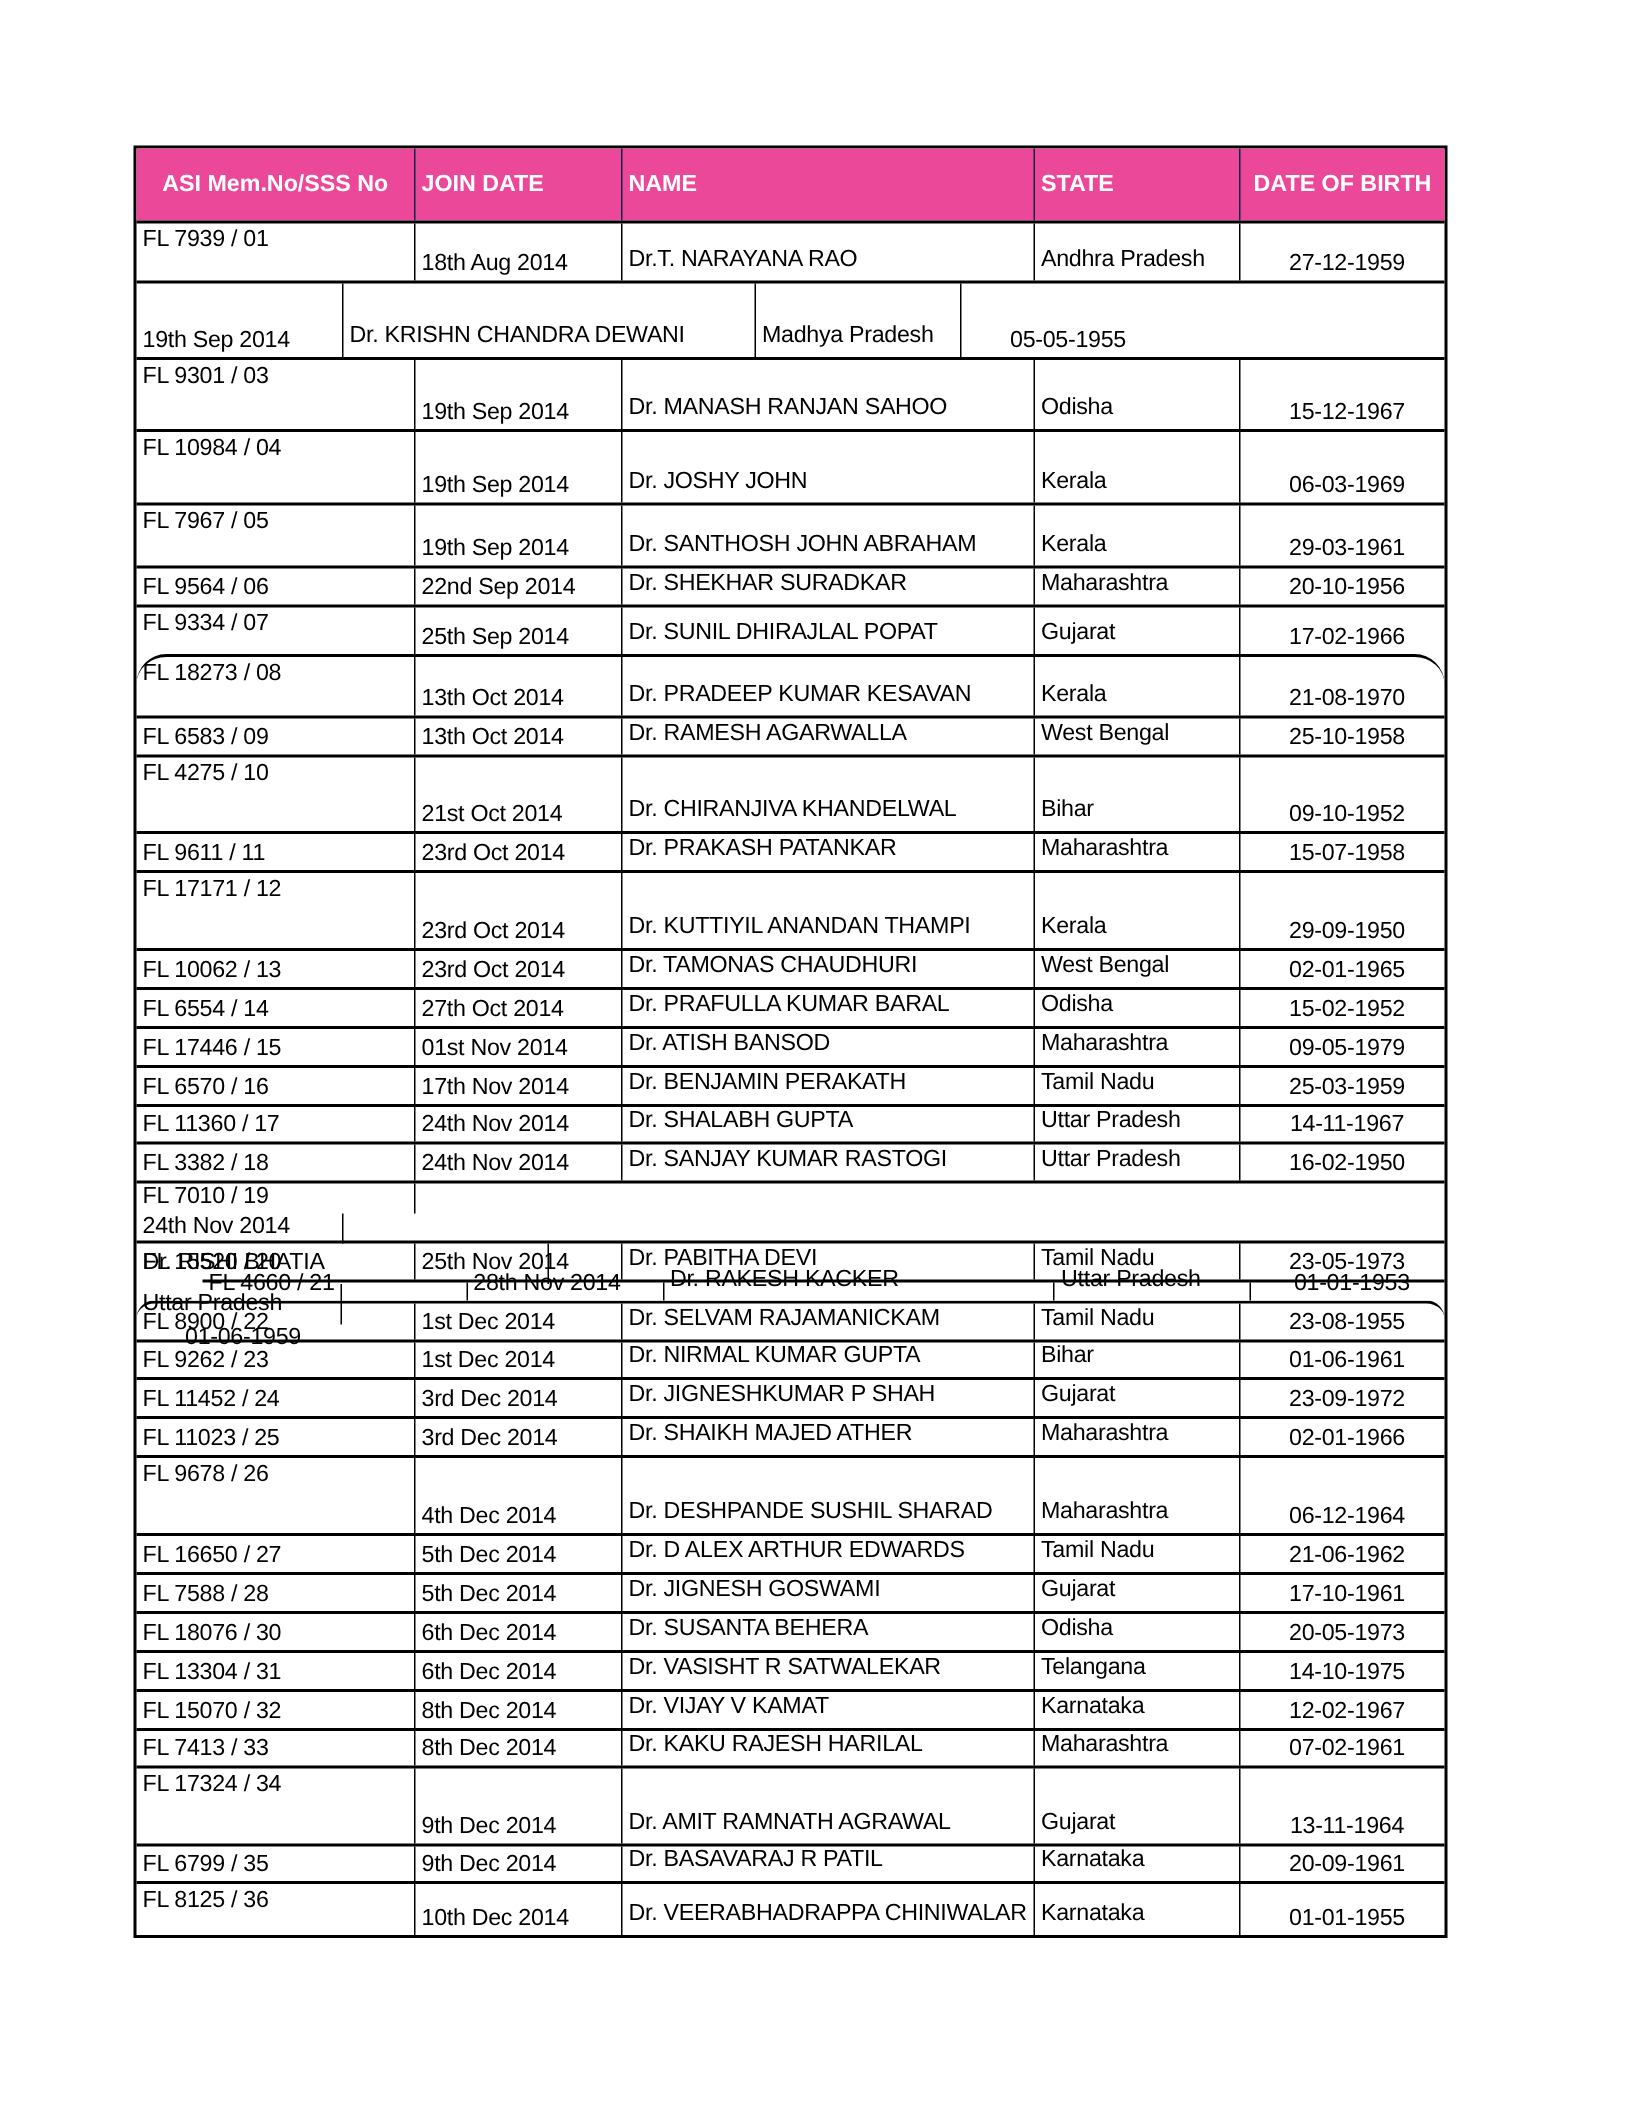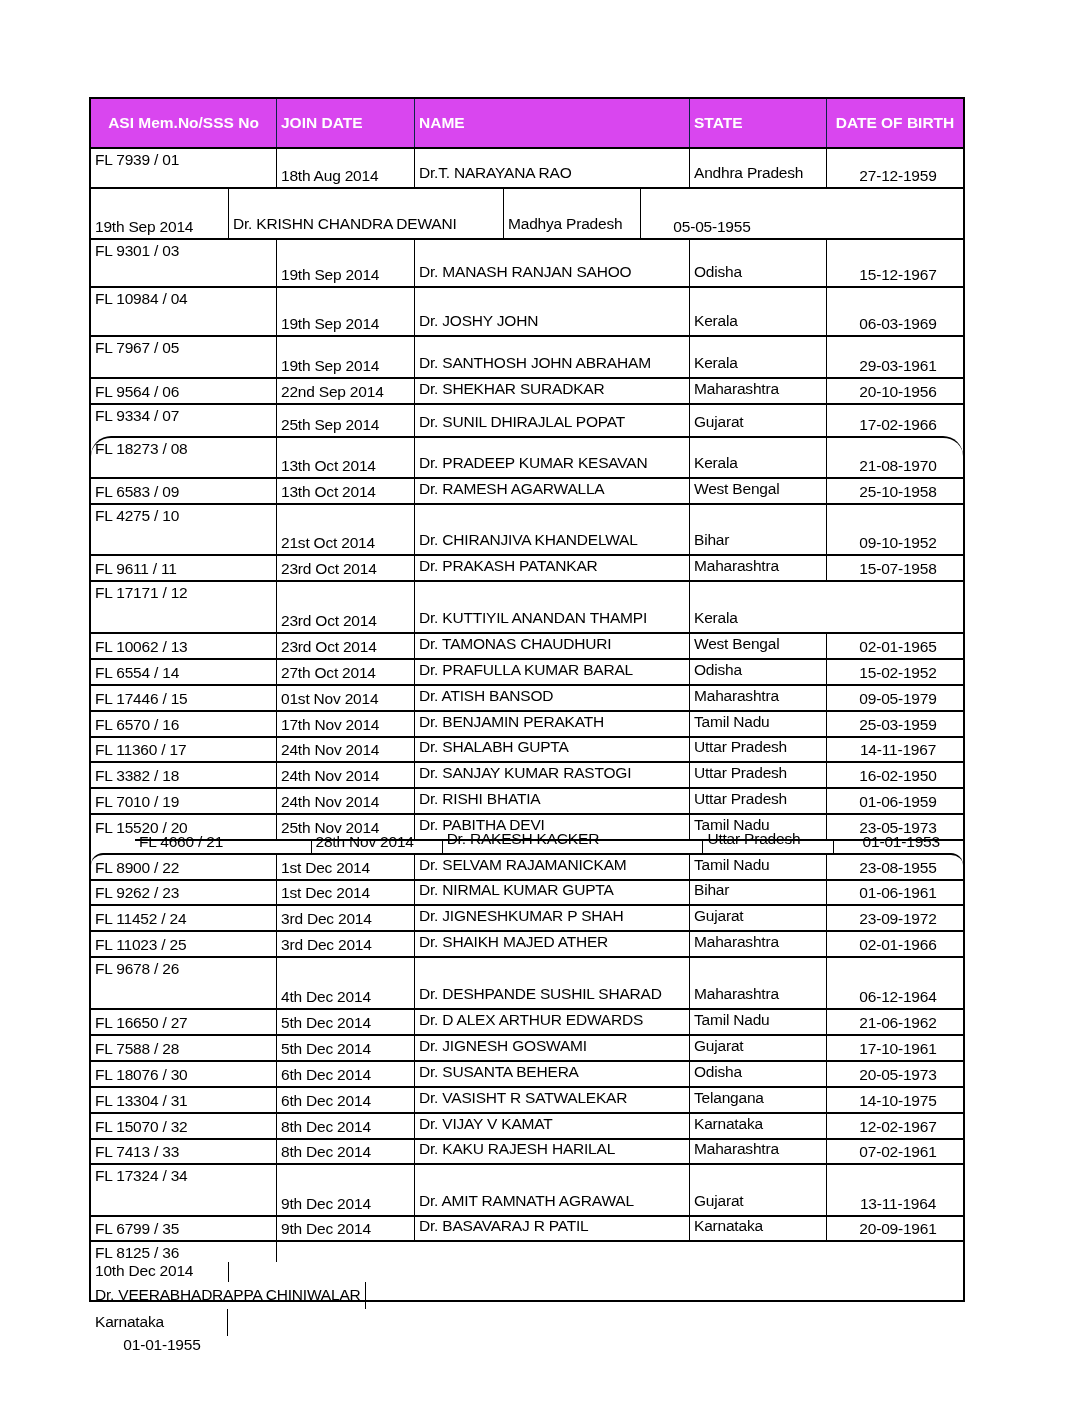--- a/index.html
+++ b/index.html
@@ -1,18 +1,18 @@
 <!DOCTYPE html>
 <html><head>
 <meta charset="utf-8">
 <style>
   html, body { margin:0; padding:0; background:#ffffff; }
   body { width:1088px; height:1408px; position:relative; font-family:"Liberation Sans", sans-serif; color:#000; }
   .tbl { position:absolute; left:89px; top:97px; width:876px; border:2px solid #000; box-sizing:border-box; }
-  .hdr { display:flex; height:48px; background:#d946ef; }
+  .hdr { display:flex; height:48px; background:#ec4899; }
   .hdr .c { color:#fff; font-weight:bold; font-size:15.5px; display:flex; align-items:center; border-right:1.5px solid #0d2547; box-sizing:border-box; padding-left:4px; }
   .hdr .c:last-child { border-right:none; }
   .row { display:flex; border-top:2px solid #000; box-sizing:border-box; }
   .row .c { border-right:1.5px solid #000; box-sizing:border-box; font-size:15.5px; position:relative; padding:0 4px; letter-spacing:-0.2px; }
   .row .c:last-child { border-right:none; }
   .c.w1 { width:186px; } .c.w2 { width:138px; } .c.w3 { width:275px; } .c.w4 { width:137px; } .c.w5 { width:136px; }
   .row .c.top { display:flex; align-items:flex-start; padding-top:2px; }
   .row .c.bot { display:flex; align-items:flex-end; padding-bottom:2px; }
   .row .c.dob { justify-content:center; padding-left:10px; }
   .hdr .c.w1 { justify-content:center; padding-left:0; }
@@ -105,20 +105,21 @@
         <div class="c w2 bot">23rd Oct 2014</div>
         <div class="c w3 bot wrap">Dr. PRAKASH PATANKAR</div>
         <div class="c w4 bot wrap">Maharashtra</div>
         <div class="c w5 dob bot">15-07-1958</div>
       </div>
       <div class="row" style="height: 52px;">
         <div class="c w1 top">FL 17171 / 12</div>
         <div class="c w2 bot">23rd Oct 2014</div>
         <div class="c w3 bot wrap">Dr. KUTTIYIL ANANDAN THAMPI</div>
         <div class="c w4 bot wrap">Kerala</div>
+        <div class="c w5 dob bot">29-09-1950</div>
       </div>
       <div class="row" style="height: 26px;">
         <div class="c w1 bot">FL 10062 / 13</div>
         <div class="c w2 bot">23rd Oct 2014</div>
         <div class="c w3 bot wrap">Dr. TAMONAS CHAUDHURI</div>
         <div class="c w4 bot wrap">West Bengal</div>
         <div class="c w5 dob bot">02-01-1965</div>
       </div>
       <div class="row" style="height: 26px;">
         <div class="c w1 bot">FL 6554 / 14</div>
@@ -148,21 +149,21 @@
         <div class="c w4 bot wrap">Uttar Pradesh</div>
         <div class="c w5 dob bot">14-11-1967</div>
       </div>
       <div class="row" style="height: 26px;">
         <div class="c w1 bot">FL 3382 / 18</div>
         <div class="c w2 bot">24th Nov 2014</div>
         <div class="c w3 bot wrap">Dr. SANJAY KUMAR RASTOGI</div>
         <div class="c w4 bot wrap">Uttar Pradesh</div>
         <div class="c w5 dob bot">16-02-1950</div>
       </div>
-      <div class="row" style="height: 26px;">
+      <div class="row" style="height: 40px; flex-direction: column;">
         <div class="c w1 bot">FL 7010 / 19</div>
         <div class="c w2 bot">24th Nov 2014</div>
         <div class="c w3 bot wrap">Dr. RISHI BHATIA</div>
         <div class="c w4 bot wrap">Uttar Pradesh</div>
         <div class="c w5 dob bot">01-06-1959</div>
       </div>
       <div class="row" style="height: 26px;">
         <div class="c w1 bot">FL 15520 / 20</div>
         <div class="c w2 bot">25th Nov 2014</div>
         <div class="c w3 bot wrap">Dr. PABITHA DEVI</div>
@@ -260,21 +261,21 @@
         <div class="c w4 bot wrap">Gujarat</div>
         <div class="c w5 dob bot">13-11-1964</div>
       </div>
       <div class="row" style="height: 25px;">
         <div class="c w1 bot">FL 6799 / 35</div>
         <div class="c w2 bot">9th Dec 2014</div>
         <div class="c w3 bot wrap">Dr. BASAVARAJ R PATIL</div>
         <div class="c w4 bot wrap">Karnataka</div>
         <div class="c w5 dob bot">20-09-1961</div>
       </div>
-      <div class="row" style="height: 60px; flex-direction: column;">
+      <div class="row" style="height: 36px;">
         <div class="c w1 top">FL 8125 / 36</div>
         <div class="c w2 bot">10th Dec 2014</div>
         <div class="c w3 bot wrap">Dr. VEERABHADRAPPA CHINIWALAR</div>
         <div class="c w4 bot wrap">Karnataka</div>
         <div class="c w5 dob bot">01-01-1955</div>
       </div>
     </div>
 </div>
 
 </body></html>

